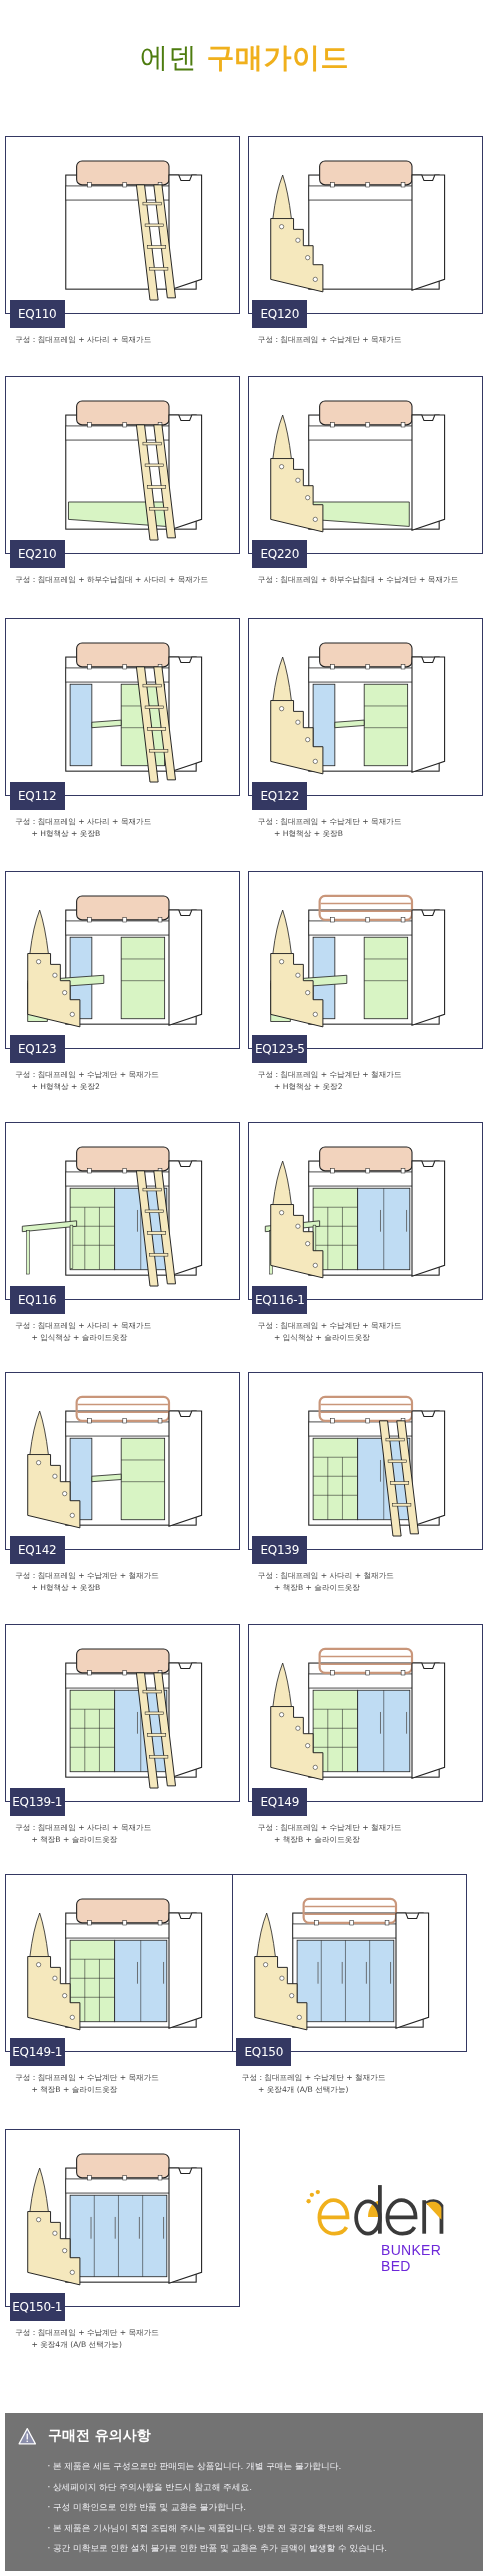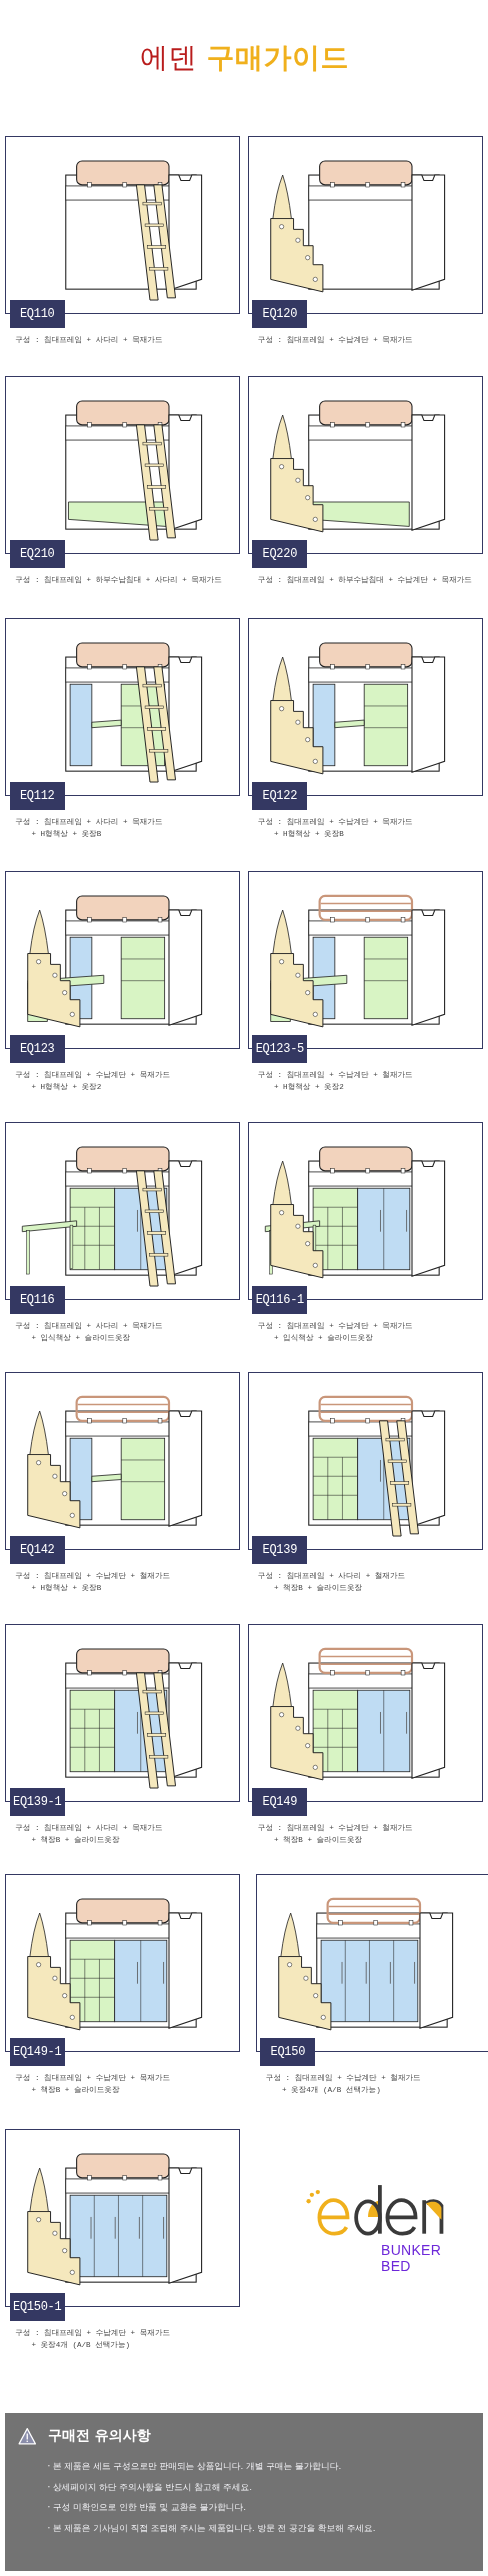--- a/index.html
+++ b/index.html
@@ -1,25 +1,25 @@
 <!DOCTYPE html>
 <html style="font-size:8.7px"><head>
 <meta charset="utf-8">
 <style>
   * { box-sizing: border-box; margin: 0; padding: 0; }
   html, body { width: 489px; background: #ffffff; }
   body { position: relative; height: 2576px; font-family: "DejaVu Sans", "Liberation Sans", sans-serif; color: #333; overflow: hidden; }
 
   .header { position: absolute; left: 0; top: 0; width: 489px; height: 125px; text-align: center; }
   .header .title { position: absolute; left: 0; right: 0; top: 41px; font-size: 28px; letter-spacing: 0.5px; line-height: 33px; }
-  .header .title .t1 { color: #b91c1c; font-weight: normal; }
+  .header .title .t1 { color: #4d7c0f; font-weight: normal; }
   .header .title .t2 { color: #f0b01c; font-weight: bold; }
   .header .sub { position: absolute; left: 0; right: 0; top: 81px; font-size: 9.2px; color: #444; }
 
-  .card { position: absolute; width: 195px; height: 244px; font-family: Liberation Mono, monospace; }
+  .card { position: absolute; width: 195px; height: 244px; }
   .card .frame { position: absolute; left: 0; top: 0; width: 235px; height: 178px; border: 1.6px solid #343862; background: #fff; overflow: hidden; }
   .card .tag { position: absolute; left: 4.3px; top: 164px; width: 55px; height: 28px; background: #343862; color: #fff; font-size: 12px; line-height: 28px; text-align: center; letter-spacing: -0.3px; }
   .card .desc { position: absolute; left: 9.8px; top: 198px; font-size: 7.6px; line-height: 12px; color: #444; white-space: pre; }
 
   
   .ill { position: absolute; left: 0; top: 0; width: 232px; height: 175px; }
 
   .logo { position: absolute; left: 304px; top: 2184px; width: 141px; height: 87px; }
   .logo .word { position: absolute; left: 0; top: 0; width: 141px; height: 54px; }
   .logo .tagline { position: absolute; left: 33px; top: 58px; font-size: 14px; color: #6d28d9; letter-spacing: 0.3px; font-family: "Liberation Sans", sans-serif; margin-left: 44px; }
@@ -465,21 +465,21 @@
           <circle cx="60" cy="165" r="4" fill="#fff" stroke="#222"></circle>
           <circle cx="90" cy="190" r="4" fill="#fff" stroke="#222"></circle>
           <circle cx="108" cy="222" r="4" fill="#fff" stroke="#222"></circle>
           <circle cx="122" cy="262" r="4" fill="#fff" stroke="#222"></circle>
         </svg>
     </div>
     <div class="tag">EQ149-1</div>
     <div class="desc">구성 : 침대프레임 + 수납계단 + 목재가드</div>
   <div class="desc" style="top: 210px; left: 26px;">+ 책장B + 슬라이드옷장</div>
     </div>
-    <div class="card" style="left: 256px; top: 1874px;">
+    <div class="card" style="left: 232px; top: 1874px;">
     <div class="frame">
       <svg class="ill" viewBox="0 0 427 322" xmlns="http://www.w3.org/2000/svg">
           <rect x="110" y="70" width="240" height="210" fill="#fff" stroke="#222" stroke-width="2"></rect>
           <rect x="110" y="90" width="240" height="26" fill="#fff" stroke="#222" stroke-width="1.5"></rect>
           <rect x="130" y="44" width="170" height="44" rx="10" fill="none" stroke="#c9967a" stroke-width="4"></rect>
           <line x1="132" y1="58" x2="298" y2="58" stroke="#c9967a" stroke-width="3"></line>
           <line x1="132" y1="72" x2="298" y2="72" stroke="#c9967a" stroke-width="3"></line>
           <rect x="150" y="84" width="7" height="8" fill="#fff" stroke="#222"></rect>
           <rect x="215" y="84" width="7" height="8" fill="#fff" stroke="#222"></rect>
           <rect x="280" y="84" width="7" height="8" fill="#fff" stroke="#222"></rect>
@@ -565,15 +565,16 @@
       <rect x="15.8" y="12" width="2.4" height="11" fill="#fff"></rect>
       <rect x="15.8" y="25" width="2.4" height="2.6" fill="#fff"></rect>
     </svg>
     <span class="ttl">구매전 유의사항</span>
   </div>
   <ul>
     <li>본 제품은 세트 구성으로만 판매되는 상품입니다. 개별 구매는 불가합니다.</li>
     <li>상세페이지 하단 주의사항을 반드시 참고해 주세요.</li>
     <li>구성 미확인으로 인한 반품 및 교환은 불가합니다.</li>
     <li>본 제품은 기사님이 직접 조립해 주시는 제품입니다. 방문 전 공간을 확보해 주세요.</li>
+    <li>공간 미확보로 인한 설치 불가로 인한 반품 및 교환은 추가 금액이 발생할 수 있습니다.</li>
   </ul>
 </div>
 
 
 </body></html>

